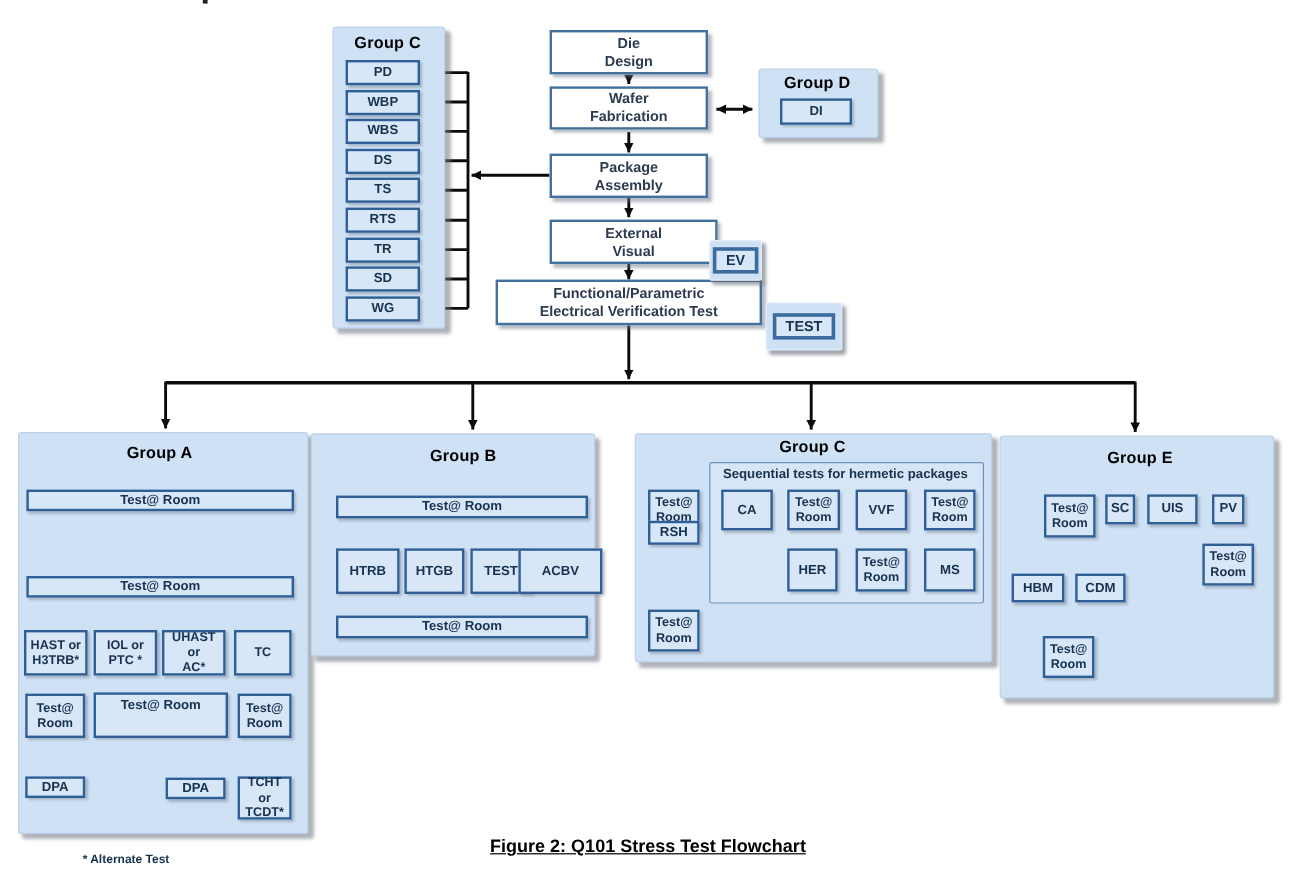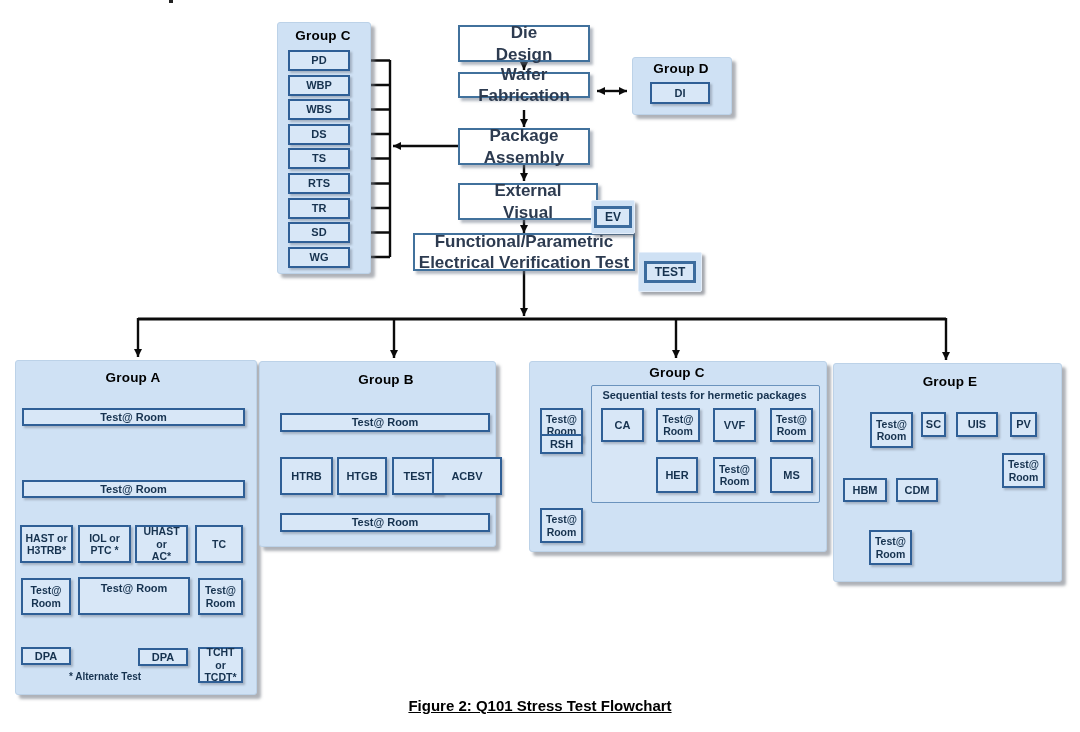--- a/index.html
+++ b/index.html
@@ -10,33 +10,33 @@
          border-radius:3px;box-shadow:4px 4px 3px rgba(110,115,125,.55);}
   .gtitle{position:absolute;z-index:4;font-weight:700;color:#000000;font-size:13.5px;
           text-align:center;letter-spacing:.2px;}
   .box{position:absolute;z-index:3;background:#d8e7f7;border:2px solid #2f5f96;color:#16324f;
        display:flex;align-items:center;justify-content:center;text-align:center;
        white-space:pre-line;font-weight:600;font-size:11px;line-height:1.18;
        box-sizing:border-box;box-shadow:2px 2px 2px rgba(110,120,135,.45);}
   .box.sm{font-size:10.5px;}
   .wbox{position:absolute;z-index:3;background:#ffffff;border:2.5px solid #41719c;color:#2d3b50;
         display:flex;align-items:center;justify-content:center;text-align:center;
-        white-space:pre-line;font-weight:600;font-size:17px;line-height:1.25;
+        white-space:pre-line;font-weight:600;font-size:12px;line-height:1.25;
         box-sizing:border-box;box-shadow:3px 3px 2.5px rgba(110,120,135,.5);}
   .tag{position:absolute;z-index:3;background:#cfe1f4;border:1px solid #e4eefa;border-radius:2px;
        box-shadow:3px 3px 3px rgba(100,105,115,.6);display:flex;align-items:center;
        justify-content:center;box-sizing:border-box;padding:3px;margin-top:16px;}
   .tag .inner{border:3px solid #3c6c9e;background:#d8e7f7;color:#16324f;font-weight:700;
        font-size:12px;padding:1px 8px;white-space:nowrap;}
   .seq{position:absolute;z-index:2;border:1.5px solid #6b93bd;border-radius:2px;
        background:rgba(255,255,255,.18);}
   .seqlabel{position:absolute;z-index:3;font-size:11px;font-weight:600;color:#16324f;
        text-align:center;}
   .note{position:absolute;z-index:3;font-size:10px;font-weight:700;color:#16324f;
-       text-align:center;}
+       text-align:center;margin-top:40px;}
   .caption{position:absolute;z-index:3;left:0;top:697;width:1080px;text-align:center;
        font-weight:700;font-size:15px;color:#000;text-decoration:underline;
        font-family:"Liberation Sans",sans-serif;}
   .speck{position:absolute;left:169px;top:0px;width:4px;height:3px;background:#222;z-index:3;}
 </style>
 </head>
 <body>
 
 <div class="stage">
   <div class="speck"></div>
@@ -135,21 +135,21 @@
   <div class="box" style="left:288px;top:99px;width:62px;height:21px">WBS</div>
   <div class="box" style="left:288px;top:123.5px;width:62px;height:21px">DS</div>
   <div class="box" style="left:288px;top:148px;width:62px;height:21px">TS</div>
   <div class="box" style="left:288px;top:173px;width:62px;height:21px">RTS</div>
   <div class="box" style="left:288px;top:197.5px;width:62px;height:21px">TR</div>
   <div class="box" style="left:288px;top:222px;width:62px;height:21px">SD</div>
   <div class="box" style="left:288px;top:246.5px;width:62px;height:21px">WG</div>
 
   <div class="wbox" style="left:458px;top:25px;width:132px;height:37px">Die
 Design</div>
-  <div class="wbox" style="left:458px;top:72px;width:132px;height:26px">Wafer
+  <div class="wbox" style="left:458px;top:72px;width:132px;height:36px">Wafer
 Fabrication</div>
   <div class="wbox" style="left:458px;top:128px;width:132px;height:37px">Package
 Assembly</div>
   <div class="wbox" style="left:458px;top:183px;width:140px;height:37px">External
 Visual</div>
   <div class="wbox" style="left:413px;top:233px;width:222px;height:38px">Functional/Parametric
 Electrical Verification Test</div>
 
   <div class="panel" style="left:632px;top:57px;width:98px;height:56px"></div>
   <div class="gtitle" style="left:632px;top:61px;width:98px">Group D</div>

